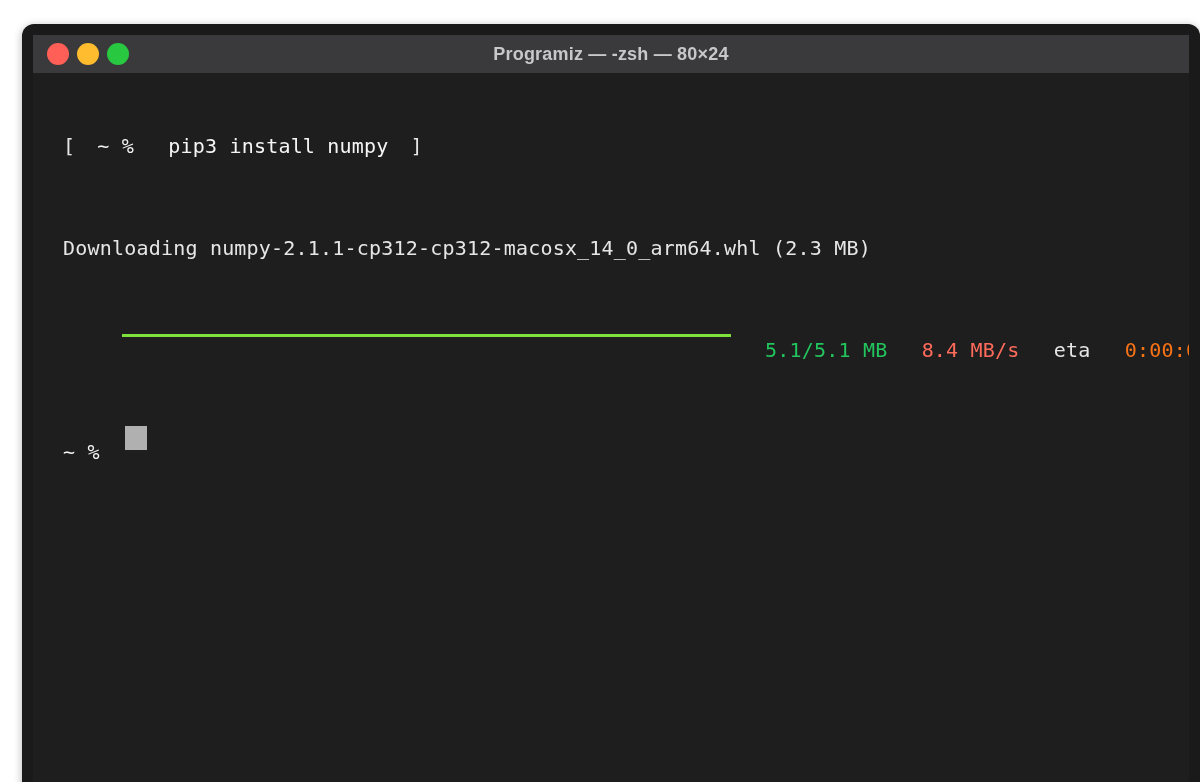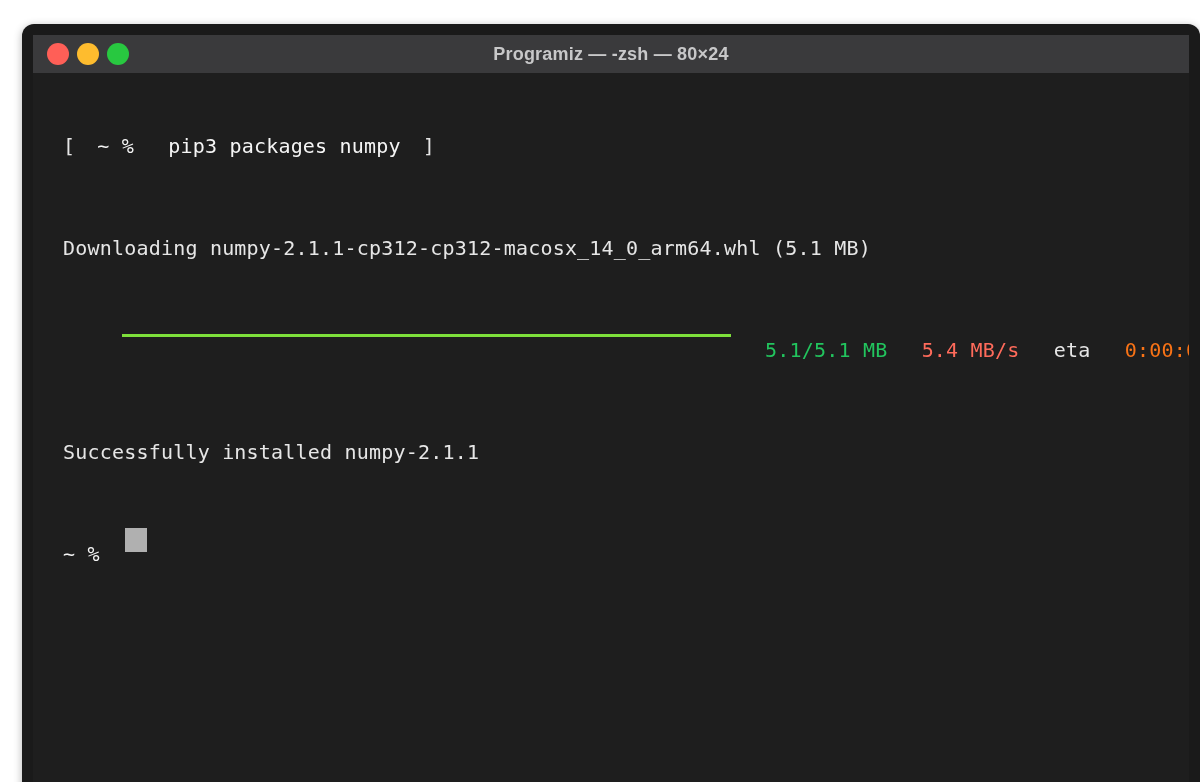--- a/index.html
+++ b/index.html
@@ -121,19 +121,18 @@
   <div class="titlebar">
     <div class="traffic-lights">
       <div class="traffic-light tl-red"></div>
       <div class="traffic-light tl-yellow"></div>
       <div class="traffic-light tl-green"></div>
     </div>
     <div class="titlebar-title">Programiz — -zsh — 80×24</div>
   </div>
 
   <div class="terminal-body">
-<div class="line"><span class="bracket">[</span><span class="bright">~ % </span><span class="bright">pip3 packages numpy</span><span class="bracket right-bracket">]</span></div>
-<div class="line"><span>Downloading numpy-2.1.1-cp312-cp312-macosx_14_0_arm64.whl (5.1 MB)</span></div>
-<div class="line"><span>   </span><span class="progress-bar"><span class="progress-bar-line" style="width:609px;"></span></span><span class="size-green"> 5.1/5.1 MB</span><span class="speed-red"> 5.4 MB/s</span><span> eta </span><span class="eta-cyan">0:00:00</span></div>
-<div class="line"><span>Successfully installed numpy-2.1.1</span></div>
+<div class="line"><span class="bracket">[</span><span class="bright">~ % </span><span class="bright">pip3 install numpy</span><span class="bracket right-bracket">]</span></div>
+<div class="line"><span>Downloading numpy-2.1.1-cp312-cp312-macosx_14_0_arm64.whl (2.3 MB)</span></div>
+<div class="line"><span>   </span><span class="progress-bar"><span class="progress-bar-line" style="width:609px;"></span></span><span class="size-green"> 5.1/5.1 MB</span><span class="speed-red"> 8.4 MB/s</span><span> eta </span><span class="eta-cyan">0:00:00</span></div>
 <div class="line"><span class="bright">~ % </span><span class="cursor-block"></span></div>
   </div>
 </div>
 
 </body></html>

